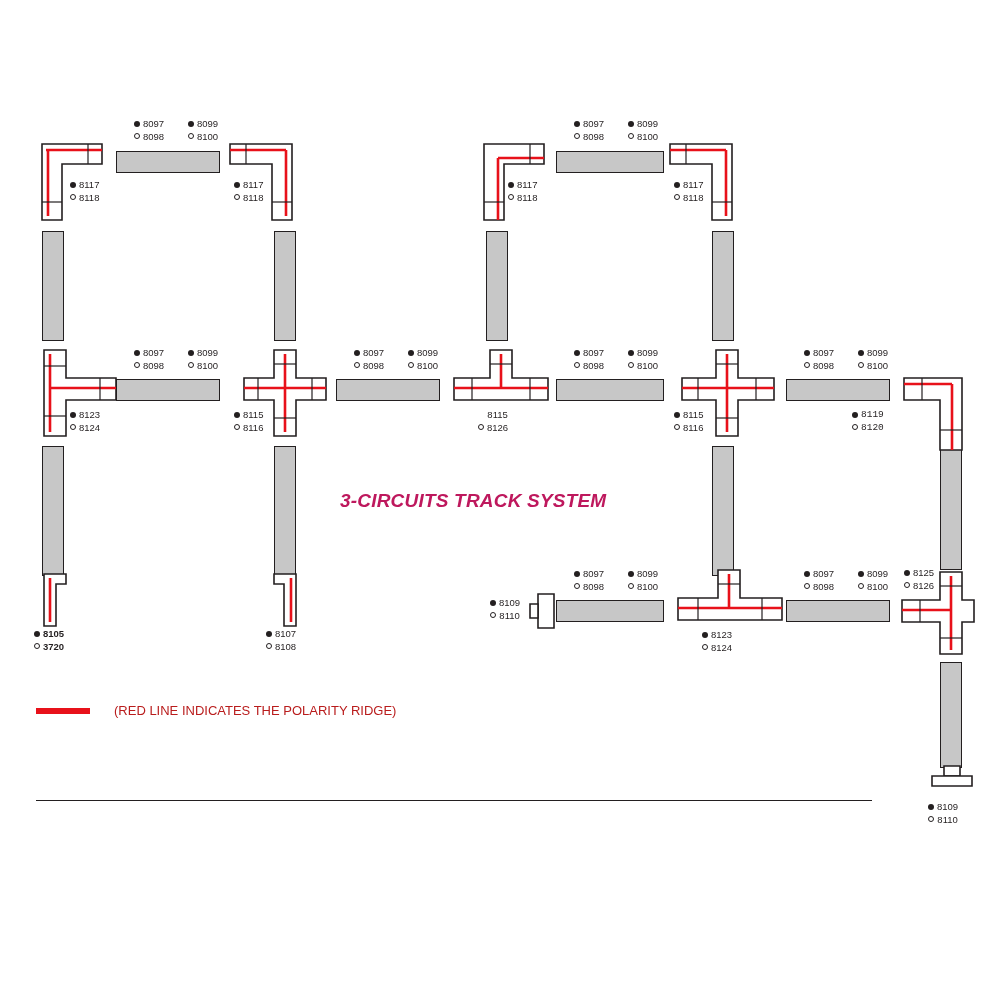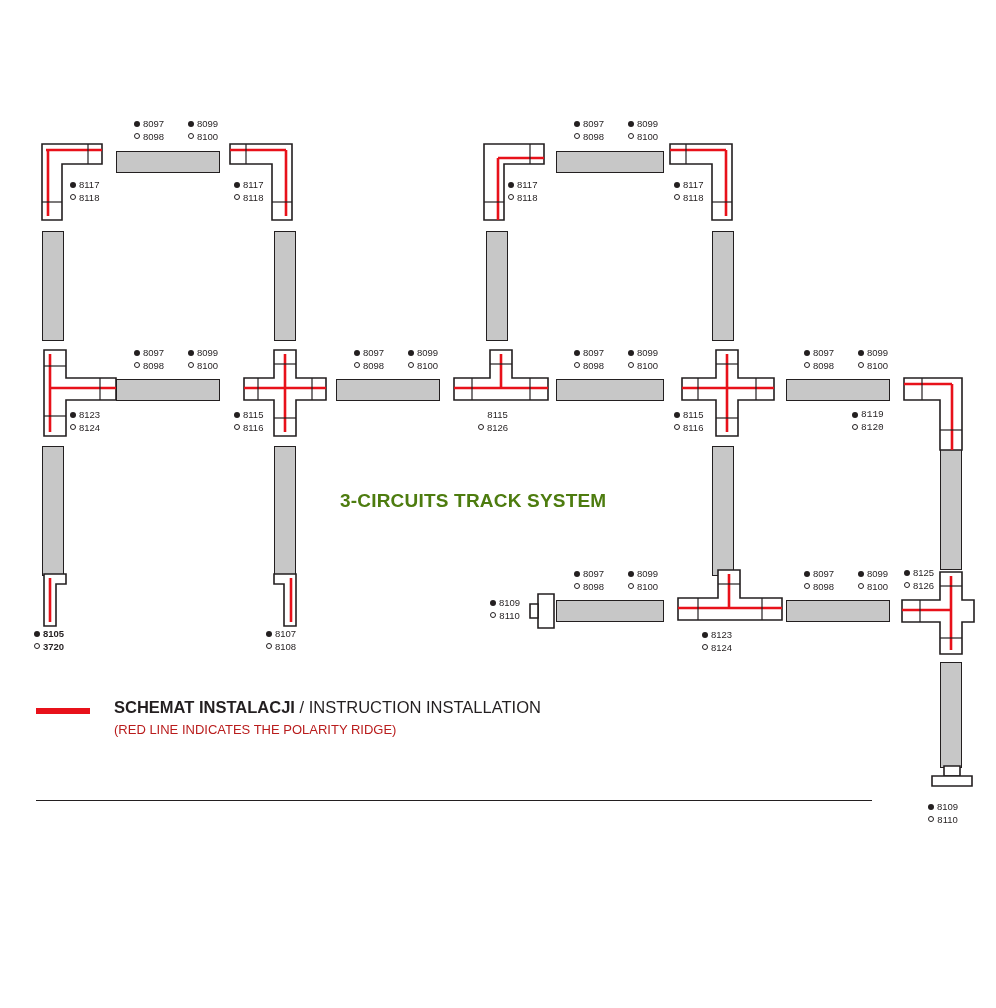--- a/index.html
+++ b/index.html
@@ -57,22 +57,23 @@
 
   .codes.two-col .row .cell { min-width: 34px; }
 
   
   #title {
     position: absolute;
     left: 340px; top: 490px;
     font-size: 19px;
     font-weight: bold;
     letter-spacing: .2px;
-    color: #4d7c0f;
+    color: #be185d;
     white-space: nowrap;
+    font-style: italic;
   }
 
   
   #legend {
     position: absolute;
     left: 36px; top: 698px;
     display: flex;
     align-items: flex-start;
   }
   #legend .swatch {
@@ -626,23 +627,19 @@
         <i class="doto"></i>
         <span>8110</span>
       </div>
   </div>
 
   <div id="title">3-CIRCUITS TRACK SYSTEM</div>
 
   <div id="legend">
     <div class="swatch"></div>
     <div class="txt">
-      <div class="line1">
-        <b>SCHEMAT INSTALACJI</b>
-        <span class="light">/ INSTRUCTION INSTALLATION</span>
-      </div>
       <div class="line2">(RED LINE INDICATES THE POLARITY RIDGE)</div>
     </div>
   </div>
 
   <div id="rule"></div>
 
 </div>
 
 </body></html>

